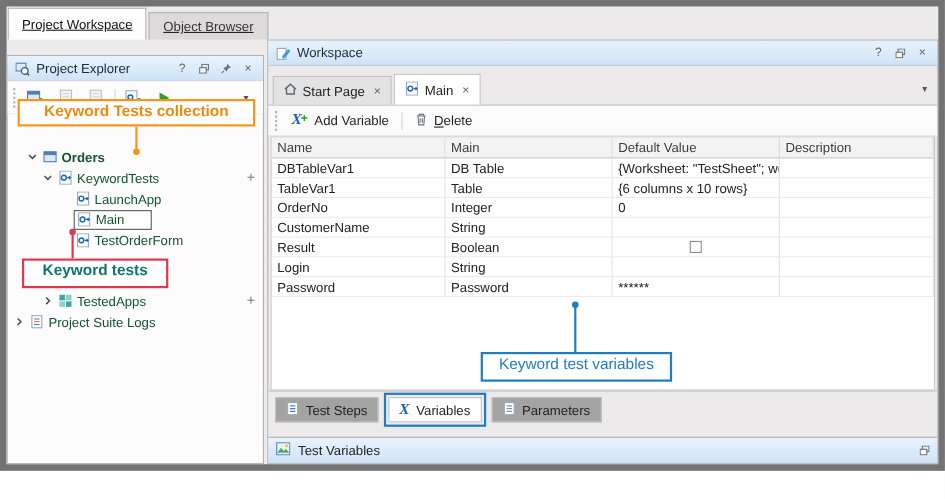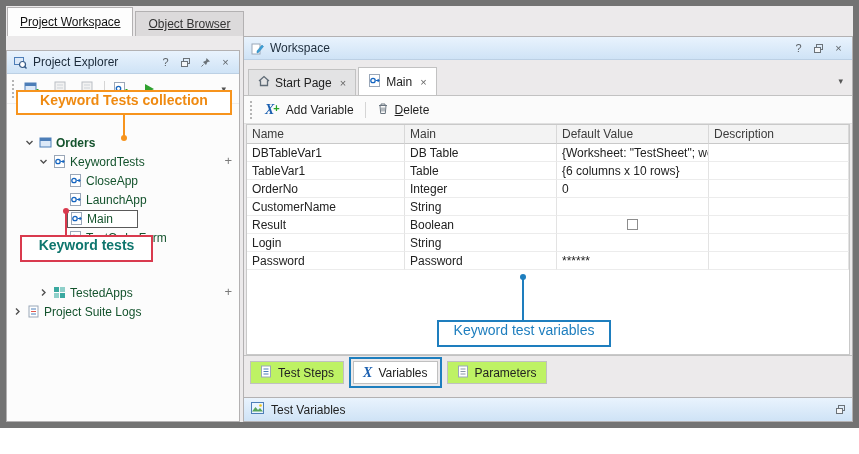--- a/index.html
+++ b/index.html
@@ -52,21 +52,21 @@
   .accel { text-decoration:underline; }
 
   .grid-area { flex:1; margin:0 2px; background:#fff; border:1px solid #c9c9c9; overflow:hidden; }
   .grow { display:grid; grid-template-columns:158px 152px 152px 1fr; height:18px; }
   .ghead { height:19px; }
   .ghead .gcell { background:#f3f3f3; border-bottom:1px solid #c9c9c9; border-right:1px solid #d8d8d8; color:#3c3c3c; }
   .gcell { border-right:1px solid #e3e3e3; border-bottom:1px solid #ececec; padding:1px 5px 0 5px; white-space:nowrap; overflow:hidden; line-height:16px; }
   .cb { width:11px; height:11px; border:1px solid #8d8d8d; background:#fff; display:block; margin:2px auto 0 auto; }
 
   .btab-strip { height:34px; display:flex; align-items:center; gap:5px; padding:0 6px; background:#eceaeb; border-top:1px solid #c2c2c2; }
-  .btab { height:23px; display:flex; align-items:center; gap:6px; padding:0 9px; background:#bef264; border:1px solid #c0c0c0; color:#222; }
+  .btab { height:23px; display:flex; align-items:center; gap:6px; padding:0 9px; background:#a3a3a3; border:1px solid #c0c0c0; color:#222; }
   .btab.active { background:#fff; }
   .ann-box { border:2px solid #1e7ebe; padding:2px; display:flex; background:transparent; }
 
   .gap8 { height:8px; background:#eceaeb; }
   .viz-bar { height:24px; display:flex; align-items:center; gap:7px; padding:0 7px; background:linear-gradient(#e9f3fd,#cfe3f6); border-top:1px solid #b3b1b2; }
   .viz-spacer { flex:1; }
 
   
   .callout { position:absolute; display:flex; justify-content:center; background:#fff; font-size:14px; z-index:50; }
   .callout.orange { border:2px solid #f7941d; color:#ef8a11; font-weight:bold; }
@@ -188,31 +188,20 @@
       </div>
       <div class="trow lvl3">
         <span class="chev"></span>
         <span class="ticon">
             <svg width="13" height="13">
               <rect x="1.5" y="0.5" width="10" height="12" fill="#fff" stroke="#9aa7b8"></rect>
               <circle cx="5" cy="6.5" r="2.2" fill="none" stroke="#1565c0" stroke-width="1.3"></circle>
               <path d="M8 6.5 h3 M9.7 5.2 L11 6.5 L9.7 7.8" stroke="#1565c0" fill="none" stroke-width="1.1"></path>
             </svg>
           </span>
-        <span class="tlabel">CloseApp</span>
-      </div>
-      <div class="trow lvl3">
-        <span class="chev"></span>
-        <span class="ticon">
-            <svg width="13" height="13">
-              <rect x="1.5" y="0.5" width="10" height="12" fill="#fff" stroke="#9aa7b8"></rect>
-              <circle cx="5" cy="6.5" r="2.2" fill="none" stroke="#1565c0" stroke-width="1.3"></circle>
-              <path d="M8 6.5 h3 M9.7 5.2 L11 6.5 L9.7 7.8" stroke="#1565c0" fill="none" stroke-width="1.1"></path>
-            </svg>
-          </span>
         <span class="tlabel">LaunchApp</span>
       </div>
       <div class="trow lvl3">
         <span class="chev"></span>
         <span class="selbox">
           <span class="ticon">
               <svg width="13" height="13">
                 <rect x="1.5" y="0.5" width="10" height="12" fill="#fff" stroke="#9aa7b8"></rect>
                 <circle cx="5" cy="6.5" r="2.2" fill="none" stroke="#1565c0" stroke-width="1.3"></circle>
                 <path d="M8 6.5 h3 M9.7 5.2 L11 6.5 L9.7 7.8" stroke="#1565c0" fill="none" stroke-width="1.1"></path>

